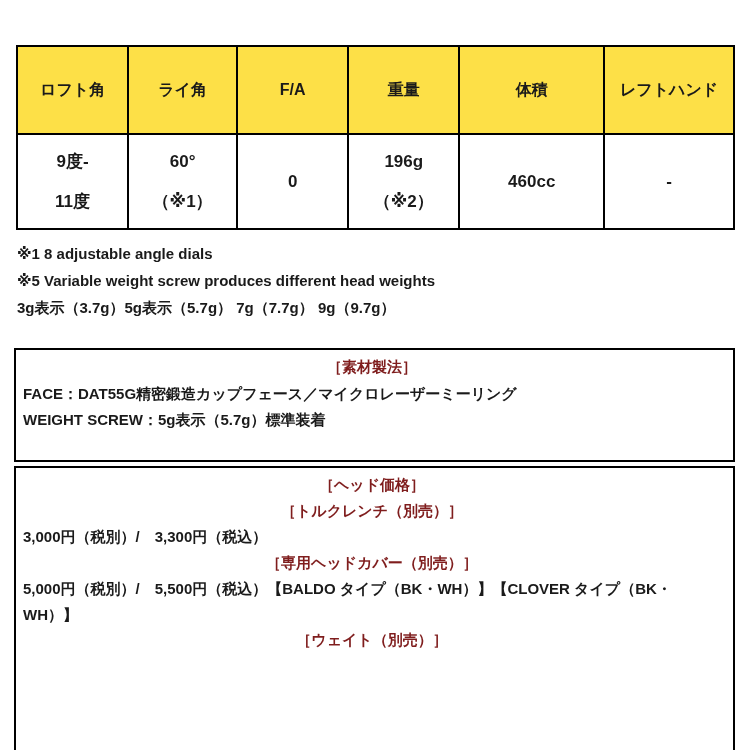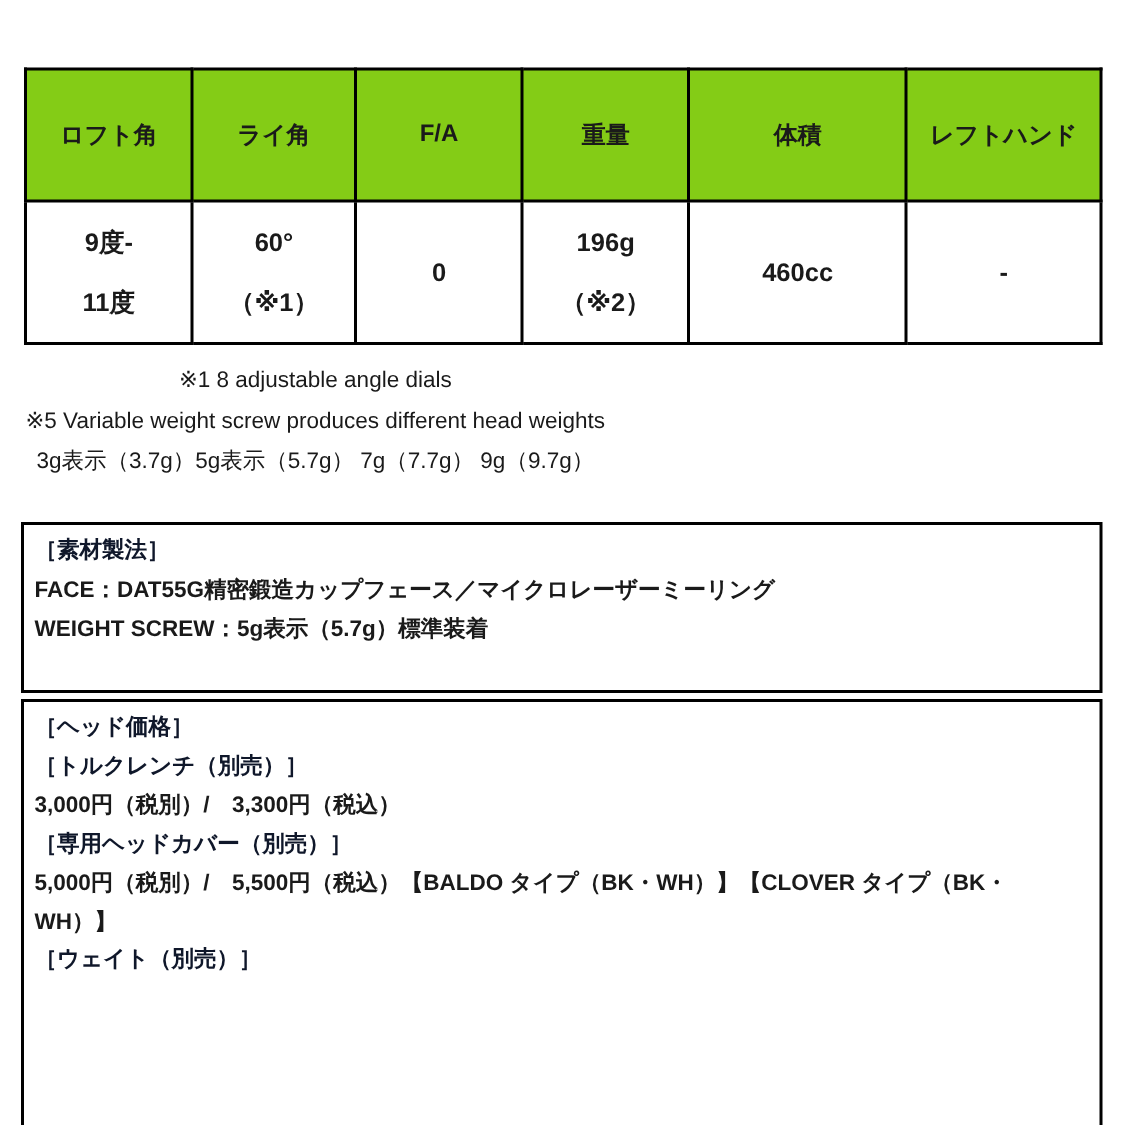--- a/index.html
+++ b/index.html
@@ -8,36 +8,36 @@
     position:relative; width:750px; height:750px; background:#ffffff;
     font-family:"Liberation Sans","DejaVu Sans",sans-serif; color:#1a1a1a;
     overflow:hidden;
   }
   
   .spec-table {
     position:absolute; left:16px; top:45px; width:719px;
     border-collapse:collapse; table-layout:fixed; text-align:center;
   }
   .spec-table th, .spec-table td { border:2px solid #000; vertical-align:middle; }
-  .spec-table th { background:#84cc16; height:88px; font-size:16px; font-weight:700; }
+  .spec-table th { background:#fde047; height:88px; font-size:16px; font-weight:700; }
   .spec-table td { height:95px; font-size:17px; font-weight:700; line-height:40px; background:#fff; }
   
   .notes {
     position:absolute; left:17px; top:240px;
-    font-size:15px; font-weight:400; line-height:27px; color:#1a1a1a;text-align:center;
+    font-size:15px; font-weight:700; line-height:27px; color:#1a1a1a;
   }
   
   .box {
     position:absolute; left:14px; width:721px; border:2px solid #000;
     font-size:15px; font-weight:700; line-height:26.7px;
     padding:4px 12px 0 7px; background:#fff; overflow:hidden;
   }
   .box-material { top:348px; height:114px; }
   .box-price    { top:466px; height:296px; line-height:25.9px; }
-  .green { color:#0f172a; }
+  .green { color:#7f1d1d;text-align:center; }
 </style>
 </head>
 <body>
 
 <div class="page">
 
   <table class="spec-table">
     <colgroup>
       <col style="width:15.5%">
         <col style="width:15.2%">

